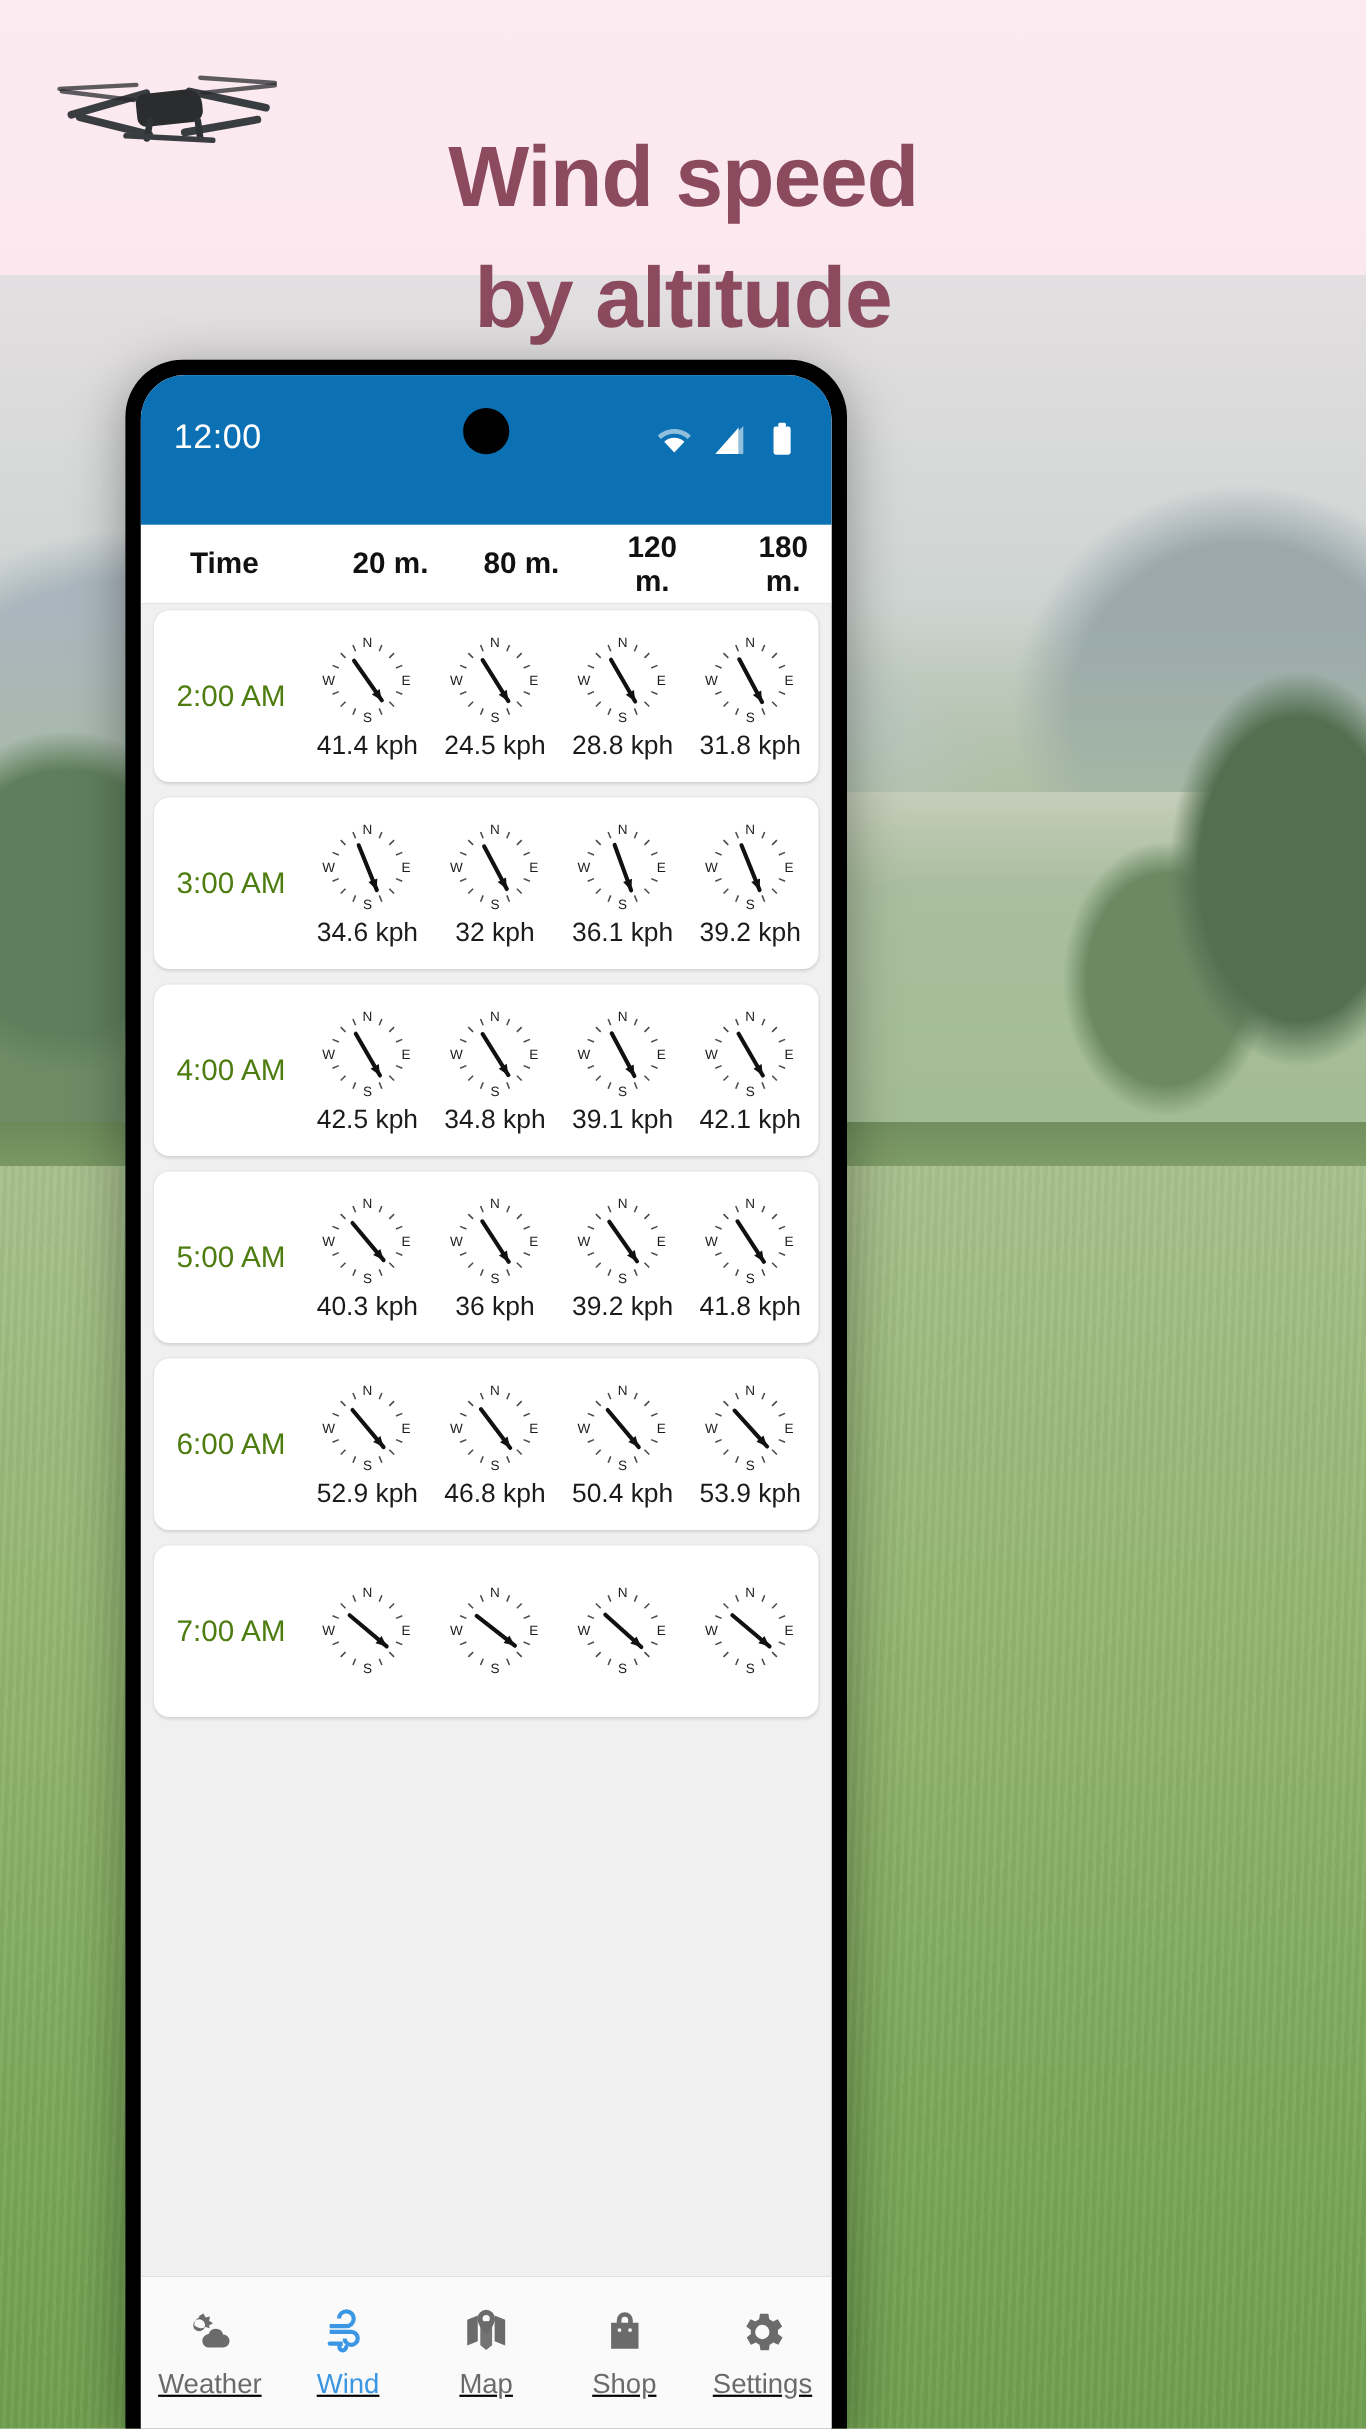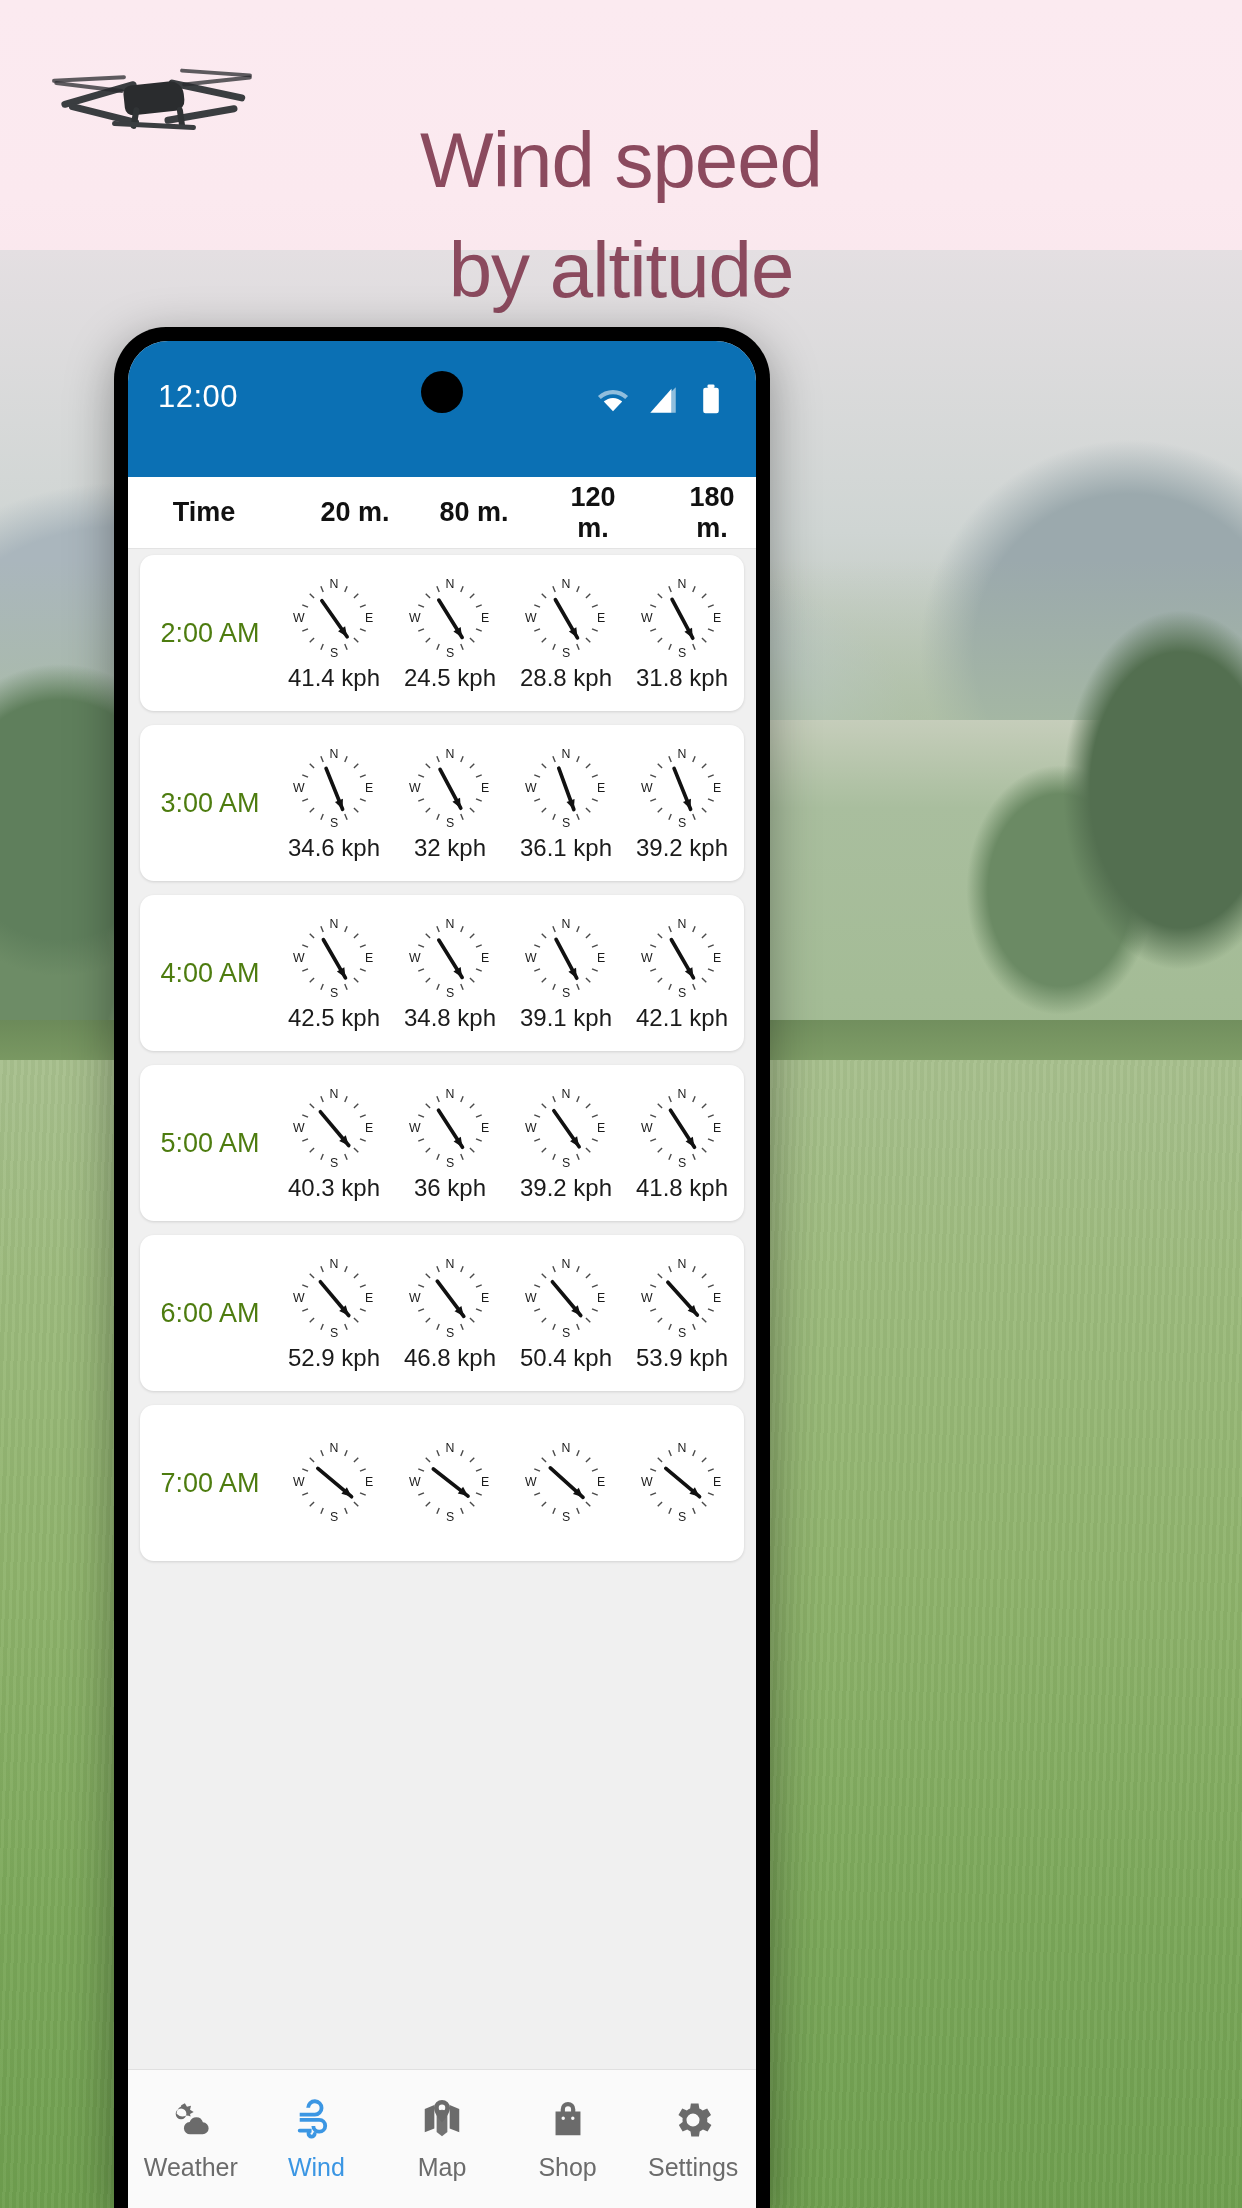--- a/index.html
+++ b/index.html
@@ -53,21 +53,21 @@
   .d-body { position:absolute; left:72px; top:28px; width:60px; height:30px;
             background:#2a2c2e; border-radius:8px 14px 10px 8px; transform:rotate(-6deg); }
   .d-arm { position:absolute; height:7px; background:#3a3d40; border-radius:4px; }
   .d-prop { position:absolute; height:4px; background:rgba(40,42,45,.75); border-radius:3px; }
   .d-leg { position:absolute; width:6px; height:22px; background:#303335; border-radius:3px; }
 
   
   #headline {
     position:absolute; left:0; top:120px; width:1242px;
     text-align:center; color:#8b4a5e;
-    font-size:78px; font-weight:normal; line-height:1.04; letter-spacing:-1px;
+    font-size:78px; font-weight:bold; line-height:1.04; letter-spacing:-1px;
   }
   #headline .l2 { display:block;margin-top:29px; }
 
   
   #phone {
     position:absolute; left:114px; top:327px; width:656px; height:1881px;
     background:#000; border-radius:52px 52px 0 0;
     box-shadow:0 12px 48px rgba(0,0,0,.35);
     padding:14px 14px 0 14px;
   }
@@ -115,21 +115,21 @@
   .cell { flex:1; display:flex; flex-direction:column; align-items:center; justify-content:center; gap:2px; }
   .compass { width:88px; height:88px; display:block; }
   .spd { font-size:24px; color:#1b1b1b; white-space:nowrap; }
 
   
   #bottomnav {
     position:absolute; left:0; bottom:0; width:628px; height:139px;
     background:#fafafa; border-top:1px solid #e0e0e0;
     display:flex; align-items:center;
   }
-  .nav-item { flex:1; display:flex; flex-direction:column; align-items:center; gap:10px; }
+  .nav-item { flex:1; display:flex; flex-direction:column; align-items:center; gap:10px;text-decoration:underline; }
   .nav-item .lbl { font-size:25px; color:#6b6b6b; }
   .nav-item.active .lbl { color:#3b96e3; }
   .nav-ico { width:46px; height:46px; display:block; }
 </style>
 </head>
 <body>
 
 <div id="bg">
   <div class="bg-sky"></div>
   <div class="bg-mountains"></div>

